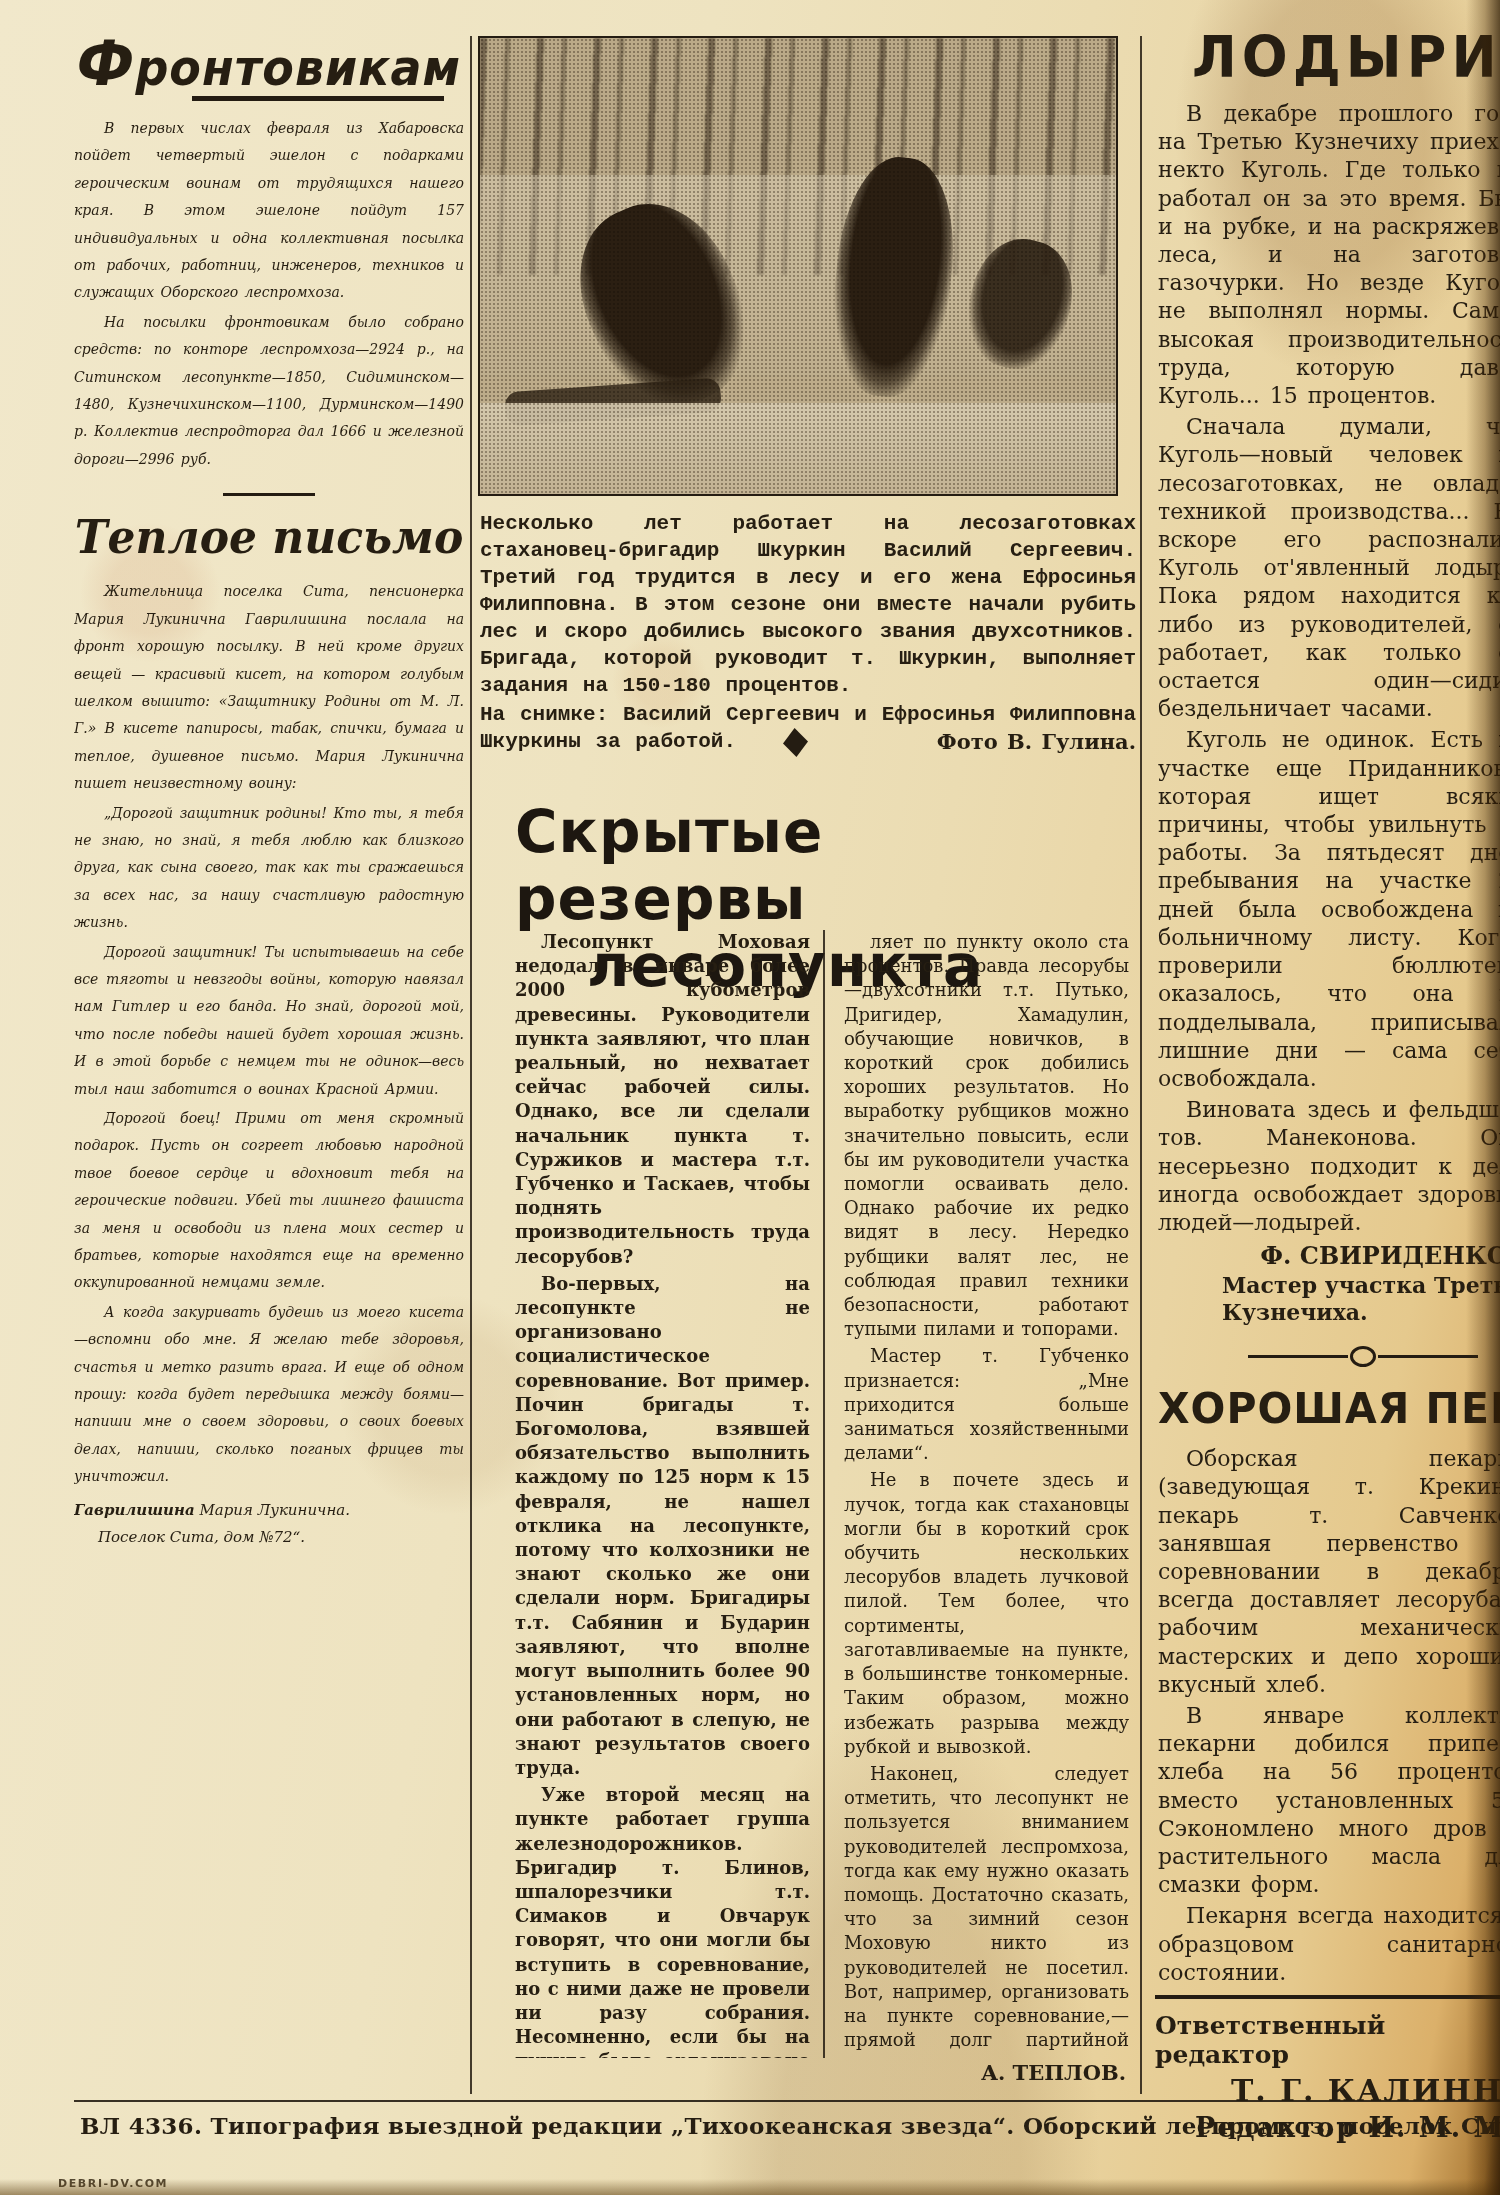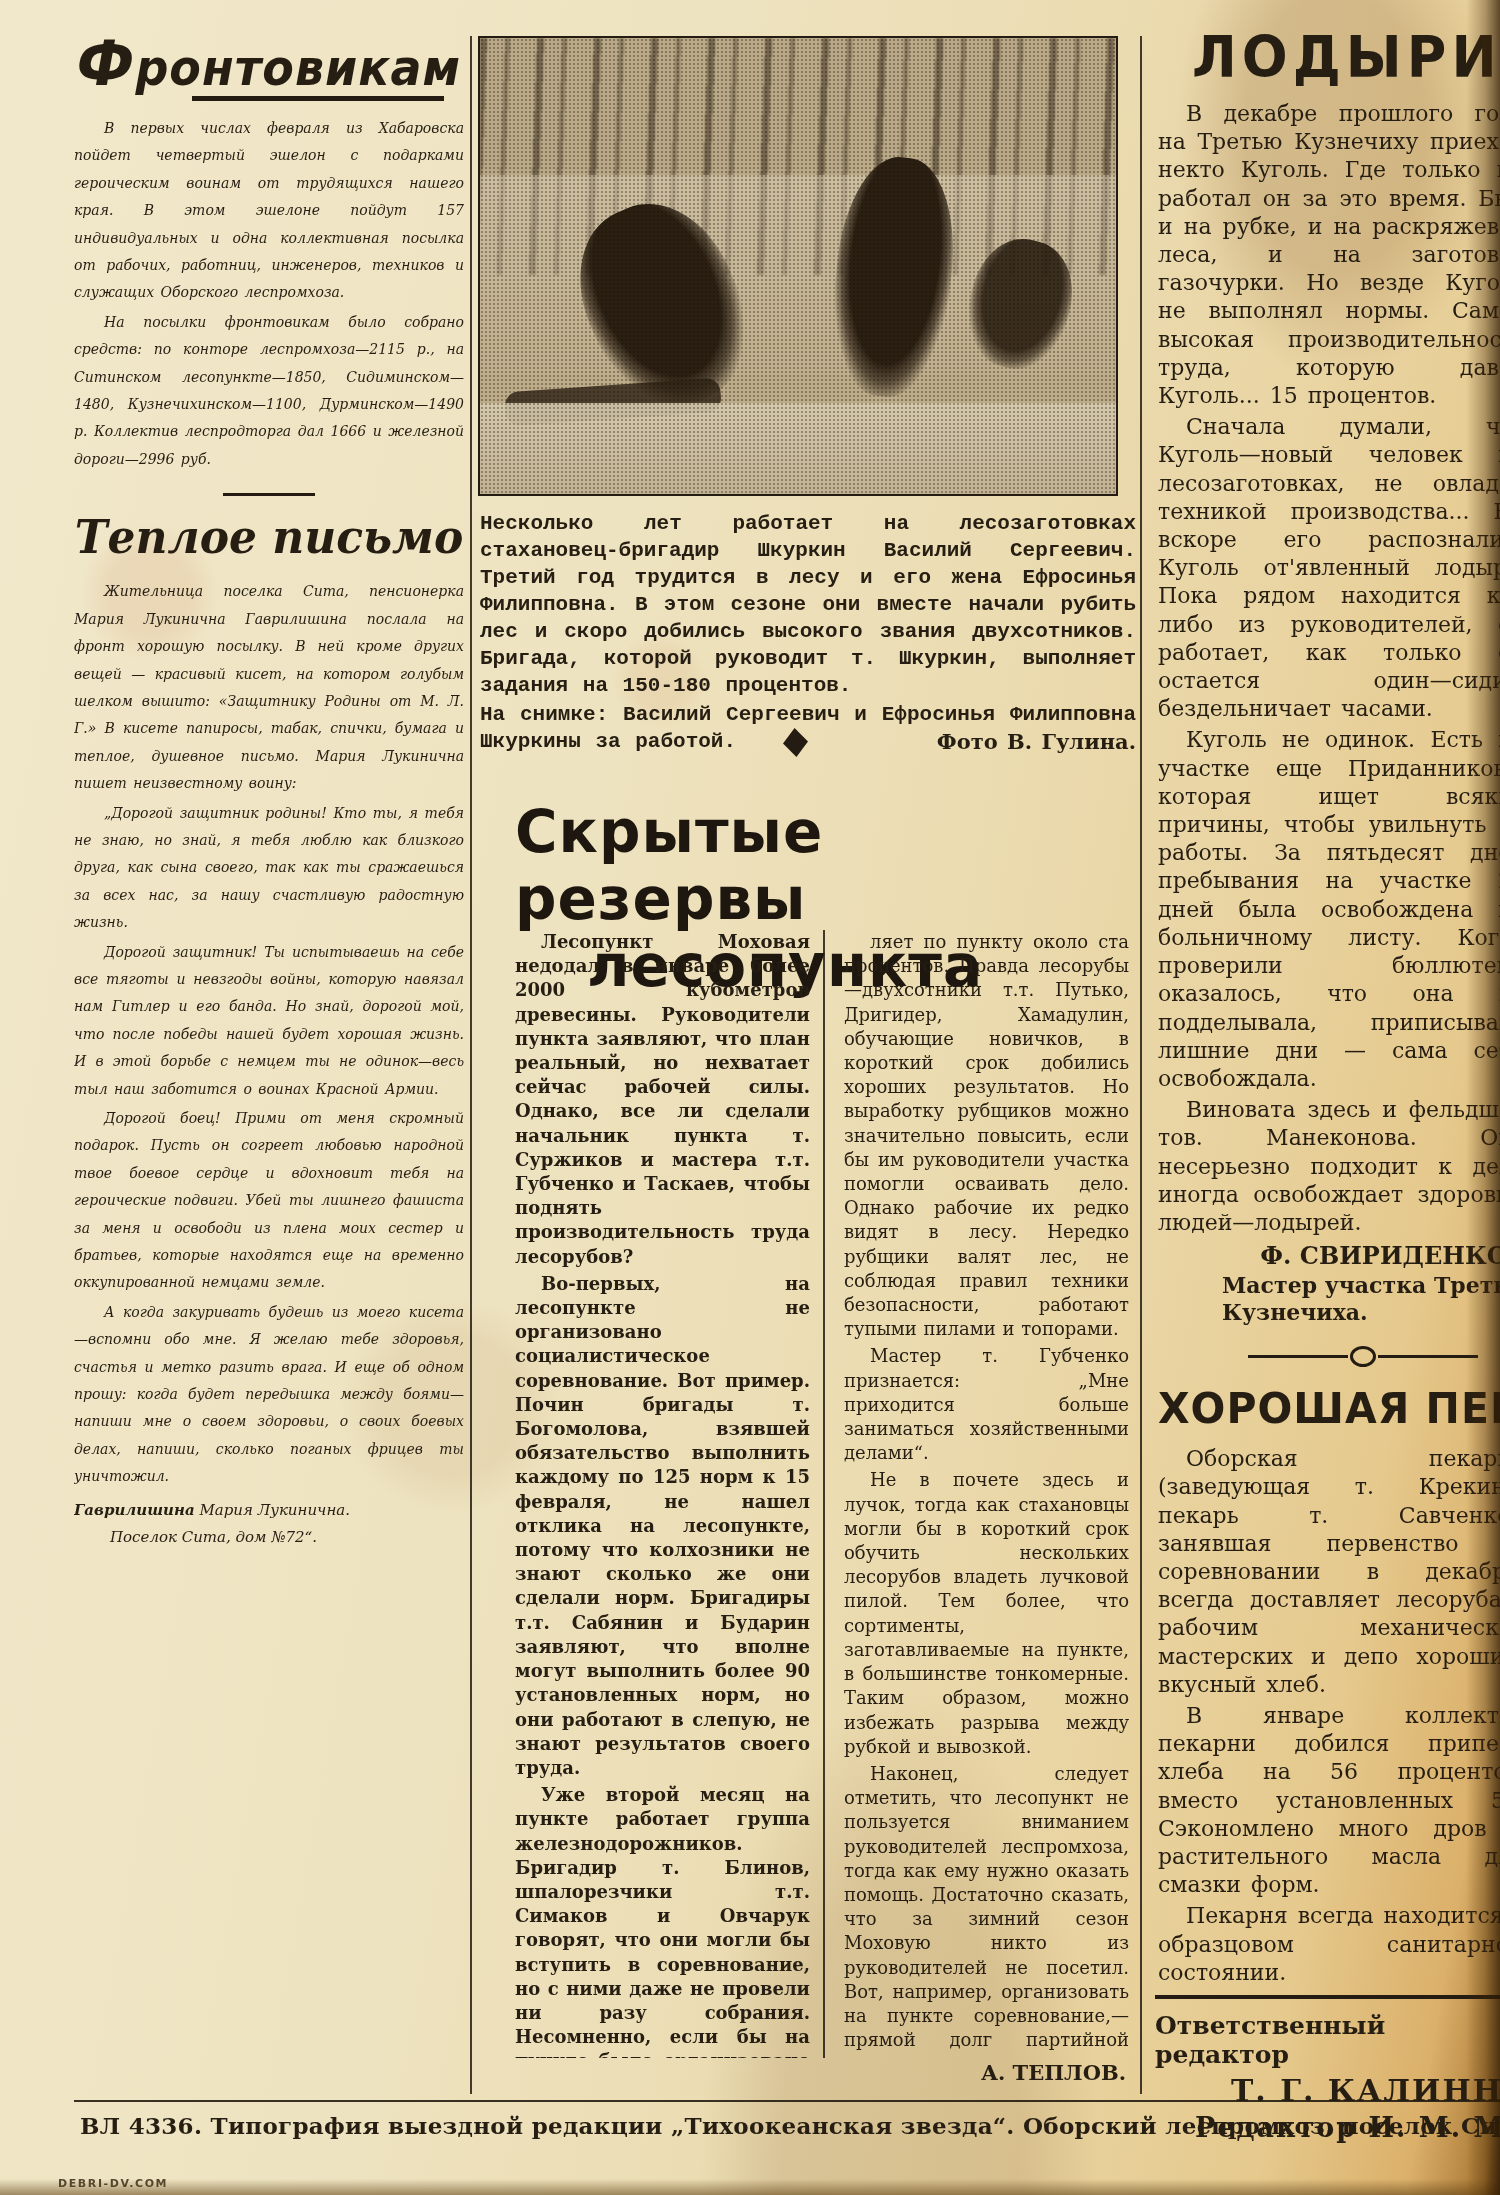--- a/index.html
+++ b/index.html
@@ -28,21 +28,21 @@
     transform:scaleY(1.08);}
   .h-front::first-letter{font-size:58px;}
   .h-front-underline{width:252px;height:5px;margin:2px auto 14px 118px;background:#241c12;}
   .body-l{font-size:14px;line-height:27.4px;text-align:justify;text-indent:30px;
     word-spacing:2px;margin:0 0 2px;}
   .short-divider{width:92px;height:3px;background:#241c12;margin:20px auto 16px;}
   .h-teploe{font-size:44px;line-height:50px;font-weight:bold;text-align:center;
     margin:6px 0 16px;transform:scaleY(1.05);}
   .sig-block{margin-top:6px;font-size:15px;line-height:27px;}
   .sig-name{font-weight:bold;}
-  .sig-addr{margin-left:36px;}
+  .sig-addr{margin-left:24px;}
 
   
   .photo{position:absolute;left:478px;top:36px;width:640px;height:460px;
     border:2px solid #241c12;box-sizing:border-box;background:#c6b897;overflow:hidden;}
   .ph-trees{position:absolute;left:0;top:0;width:100%;height:52%;opacity:.75;filter:blur(1px);
     background:repeating-linear-gradient(92deg,rgba(42,31,20,.7) 0 7px,rgba(168,153,122,.12) 7px 25px,rgba(42,31,20,.5) 25px 30px,rgba(178,163,132,.1) 30px 57px);}
   .ph-mid{position:absolute;left:0;top:30%;width:100%;height:44%;
     background:linear-gradient(rgba(232,223,198,.55),rgba(206,193,163,.25));}
   .ph-fig{position:absolute;background:radial-gradient(ellipse at 50% 42%,#20170e 0 54%,rgba(32,23,14,.65) 64%,transparent 74%);border-radius:46%;}
   .ph-fig1{left:17%;top:36%;width:150px;height:205px;transform:rotate(-24deg);}
@@ -112,21 +112,21 @@
 
 <div class="page">
 
   <div class="vrule" style="left:470px;top:36px;height:2058px;"></div>
   <div class="vrule" style="left:1140px;top:36px;height:2058px;"></div>
 
   <div class="col-left">
     <h1 class="h-front">Фронтовикам</h1>
     <div class="h-front-underline"></div>
     <p class="body-l">В первых числах февраля из Хабаровска пойдет четвертый эшелон с подарками героическим воинам от трудящихся нашего края. В этом эшелоне пойдут 157 индивидуальных и одна коллективная посылка от рабочих, работниц, инженеров, техников и служащих Оборского леспромхоза.</p>
-    <p class="body-l">На посылки фронтовикам было собрано средств: по конторе леспромхоза—2115 р., на Ситинском лесопункте—1850, Сидиминском—1480, Кузнечихинском—1100, Дурминском—1490 р. Коллектив леспродторга дал 1666 и железной дороги—2996 руб.</p>
+    <p class="body-l">На посылки фронтовикам было собрано средств: по конторе леспромхоза—2924 р., на Ситинском лесопункте—1850, Сидиминском—1480, Кузнечихинском—1100, Дурминском—1490 р. Коллектив леспродторга дал 1666 и железной дороги—2996 руб.</p>
     <div class="short-divider"></div>
     <h2 class="h-teploe">Теплое письмо</h2>
     <p class="body-l">Жительница поселка Сита, пенсионерка Мария Лукинична Гаврилишина послала на фронт хорошую посылку. В ней кроме других вещей — красивый кисет, на котором голубым шелком вышито: «Защитнику Родины от М. Л. Г.» В кисете папиросы, табак, спички, бумага и теплое, душевное письмо. Мария Лукинична пишет неизвестному воину:</p>
     <p class="body-l">„Дорогой защитник родины! Кто ты, я тебя не знаю, но знай, я тебя люблю как близкого друга, как сына своего, так как ты сражаешься за всех нас, за нашу счастливую радостную жизнь.</p>
     <p class="body-l">Дорогой защитник! Ты испытываешь на себе все тяготы и невзгоды войны, которую навязал нам Гитлер и его банда. Но знай, дорогой мой, что после победы нашей будет хорошая жизнь. И в этой борьбе с немцем ты не одинок—весь тыл наш заботится о воинах Красной Армии.</p>
     <p class="body-l">Дорогой боец! Прими от меня скромный подарок. Пусть он согреет любовью народной твое боевое сердце и вдохновит тебя на героические подвиги. Убей ты лишнего фашиста за меня и освободи из плена моих сестер и братьев, которые находятся еще на временно оккупированной немцами земле.</p>
     <p class="body-l">А когда закуривать будешь из моего кисета—вспомни обо мне. Я желаю тебе здоровья, счастья и метко разить врага. И еще об одном прошу: когда будет передышка между боями—напиши мне о своем здоровьи, о своих боевых делах, напиши, сколько поганых фрицев ты уничтожил.</p>
     <div class="sig-block">
       <div>
         <span class="sig-name">Гаврилишина</span>

